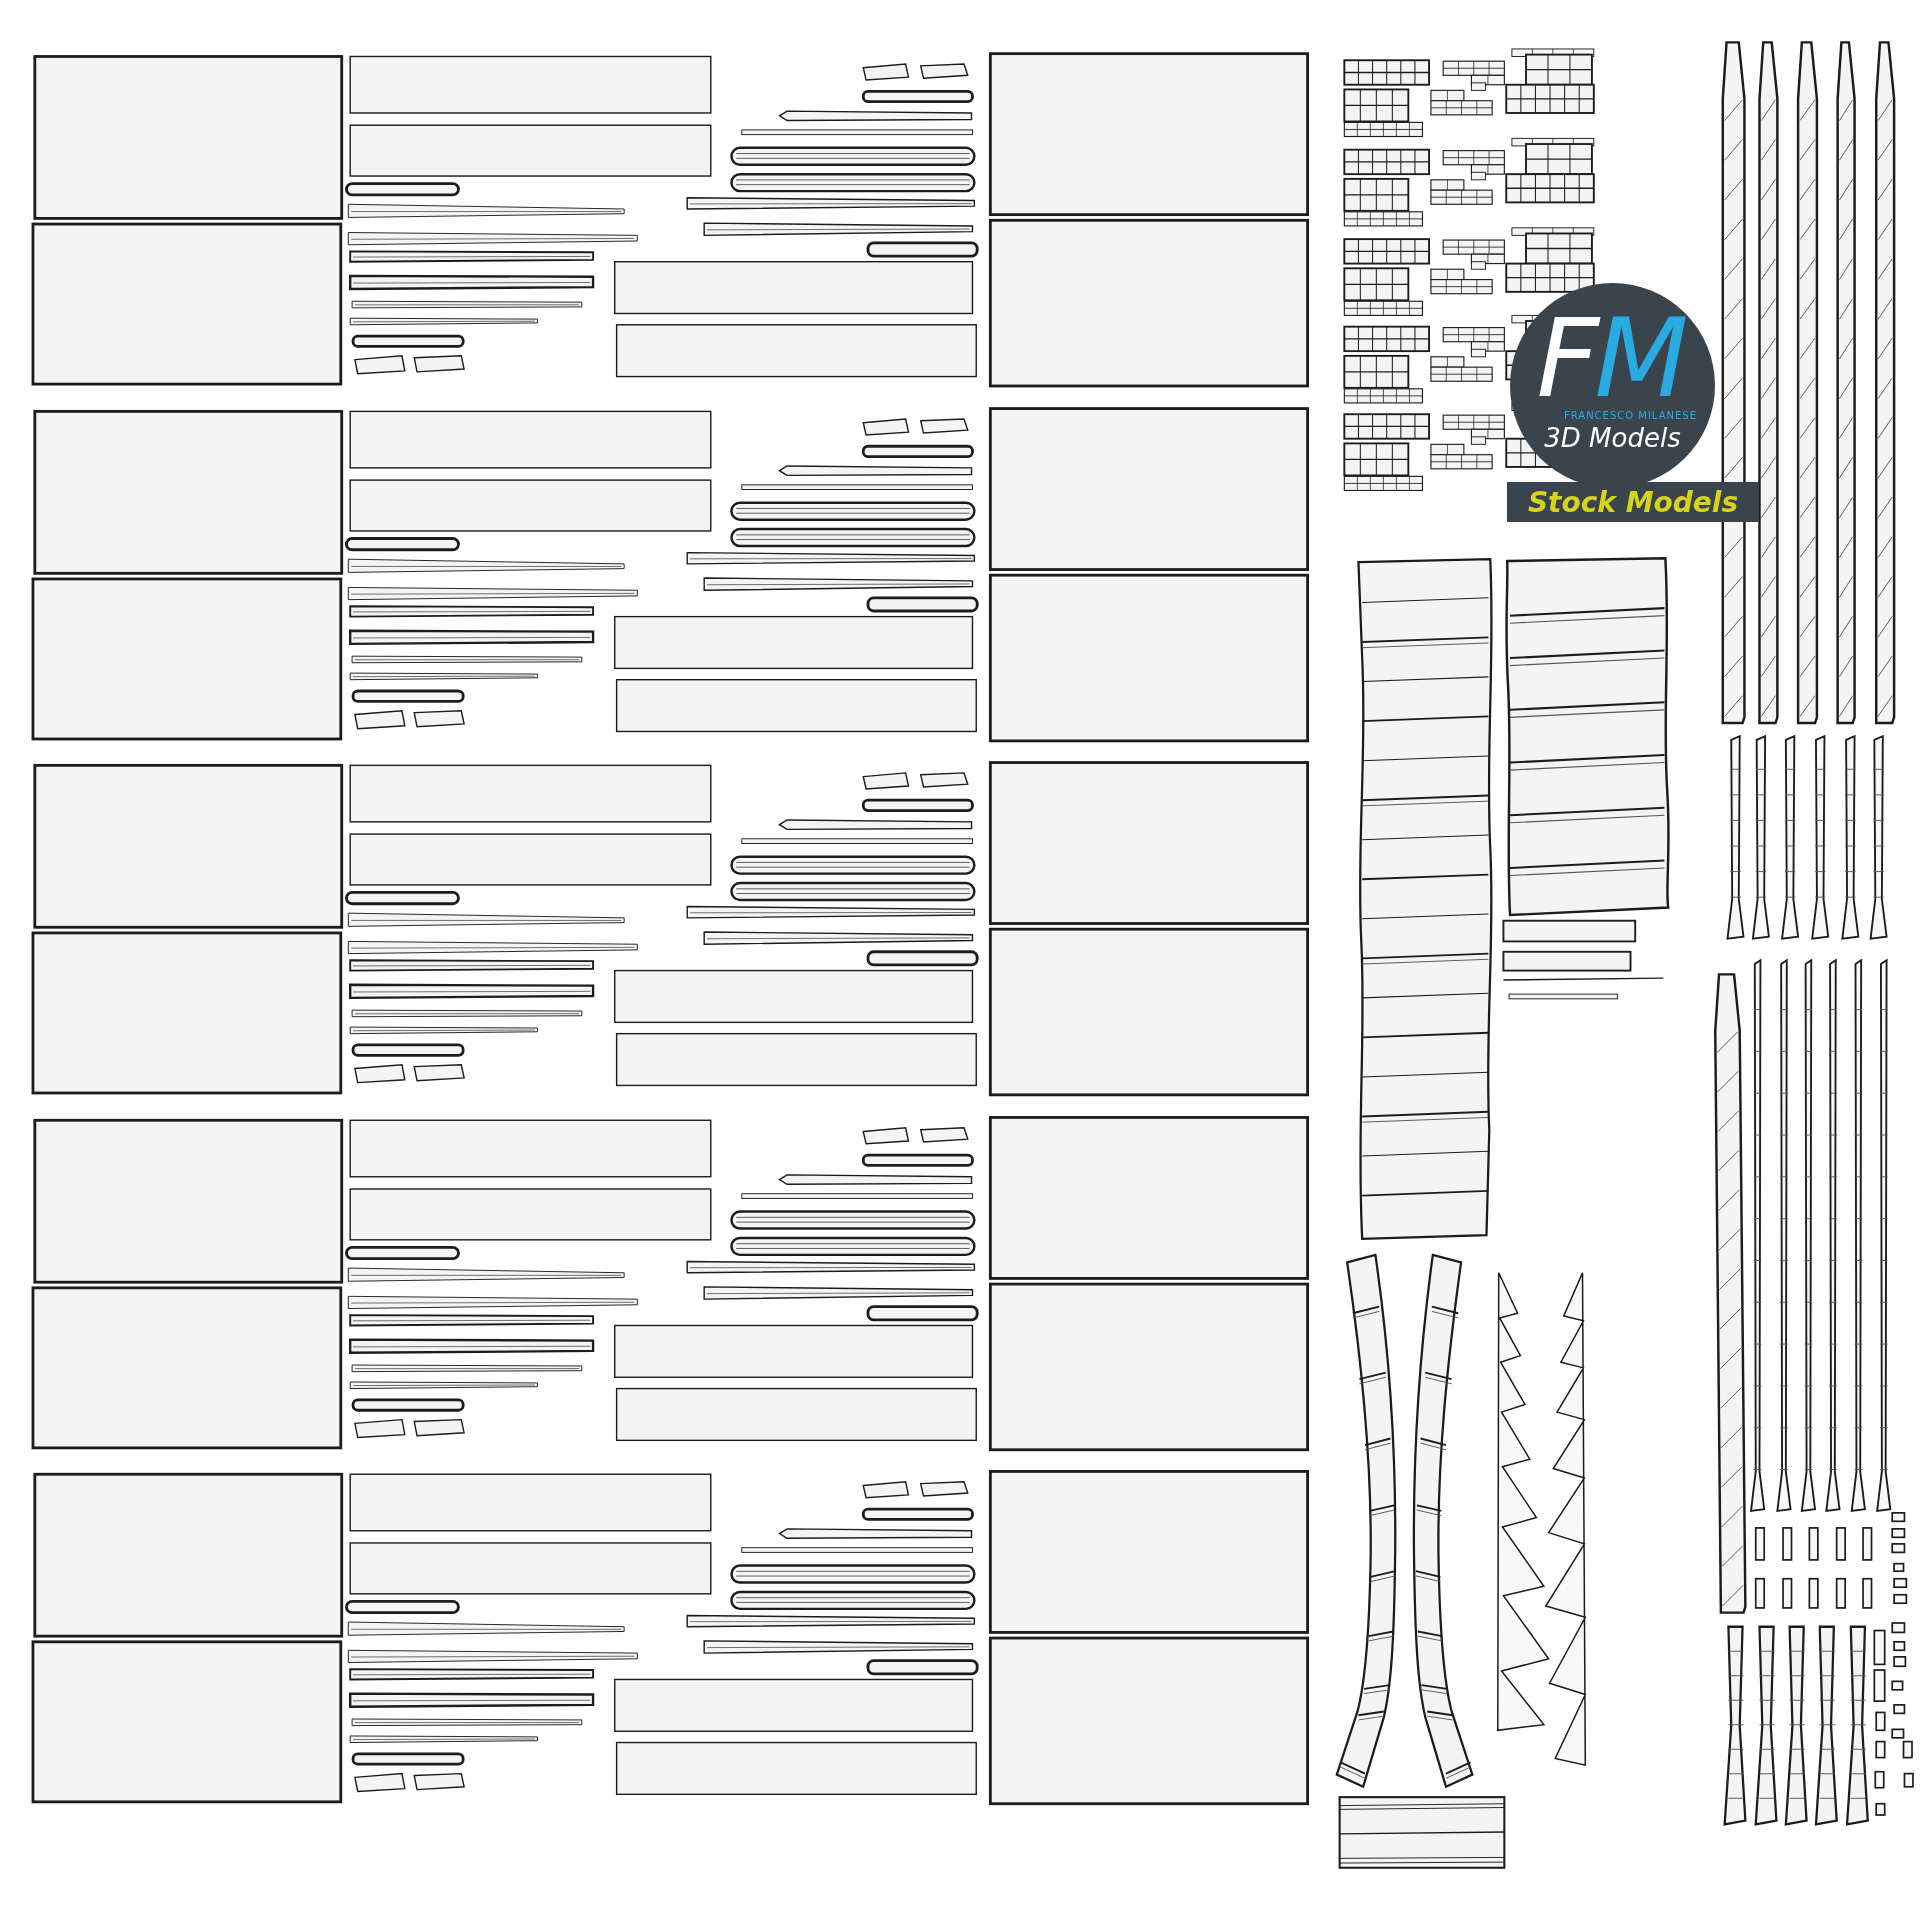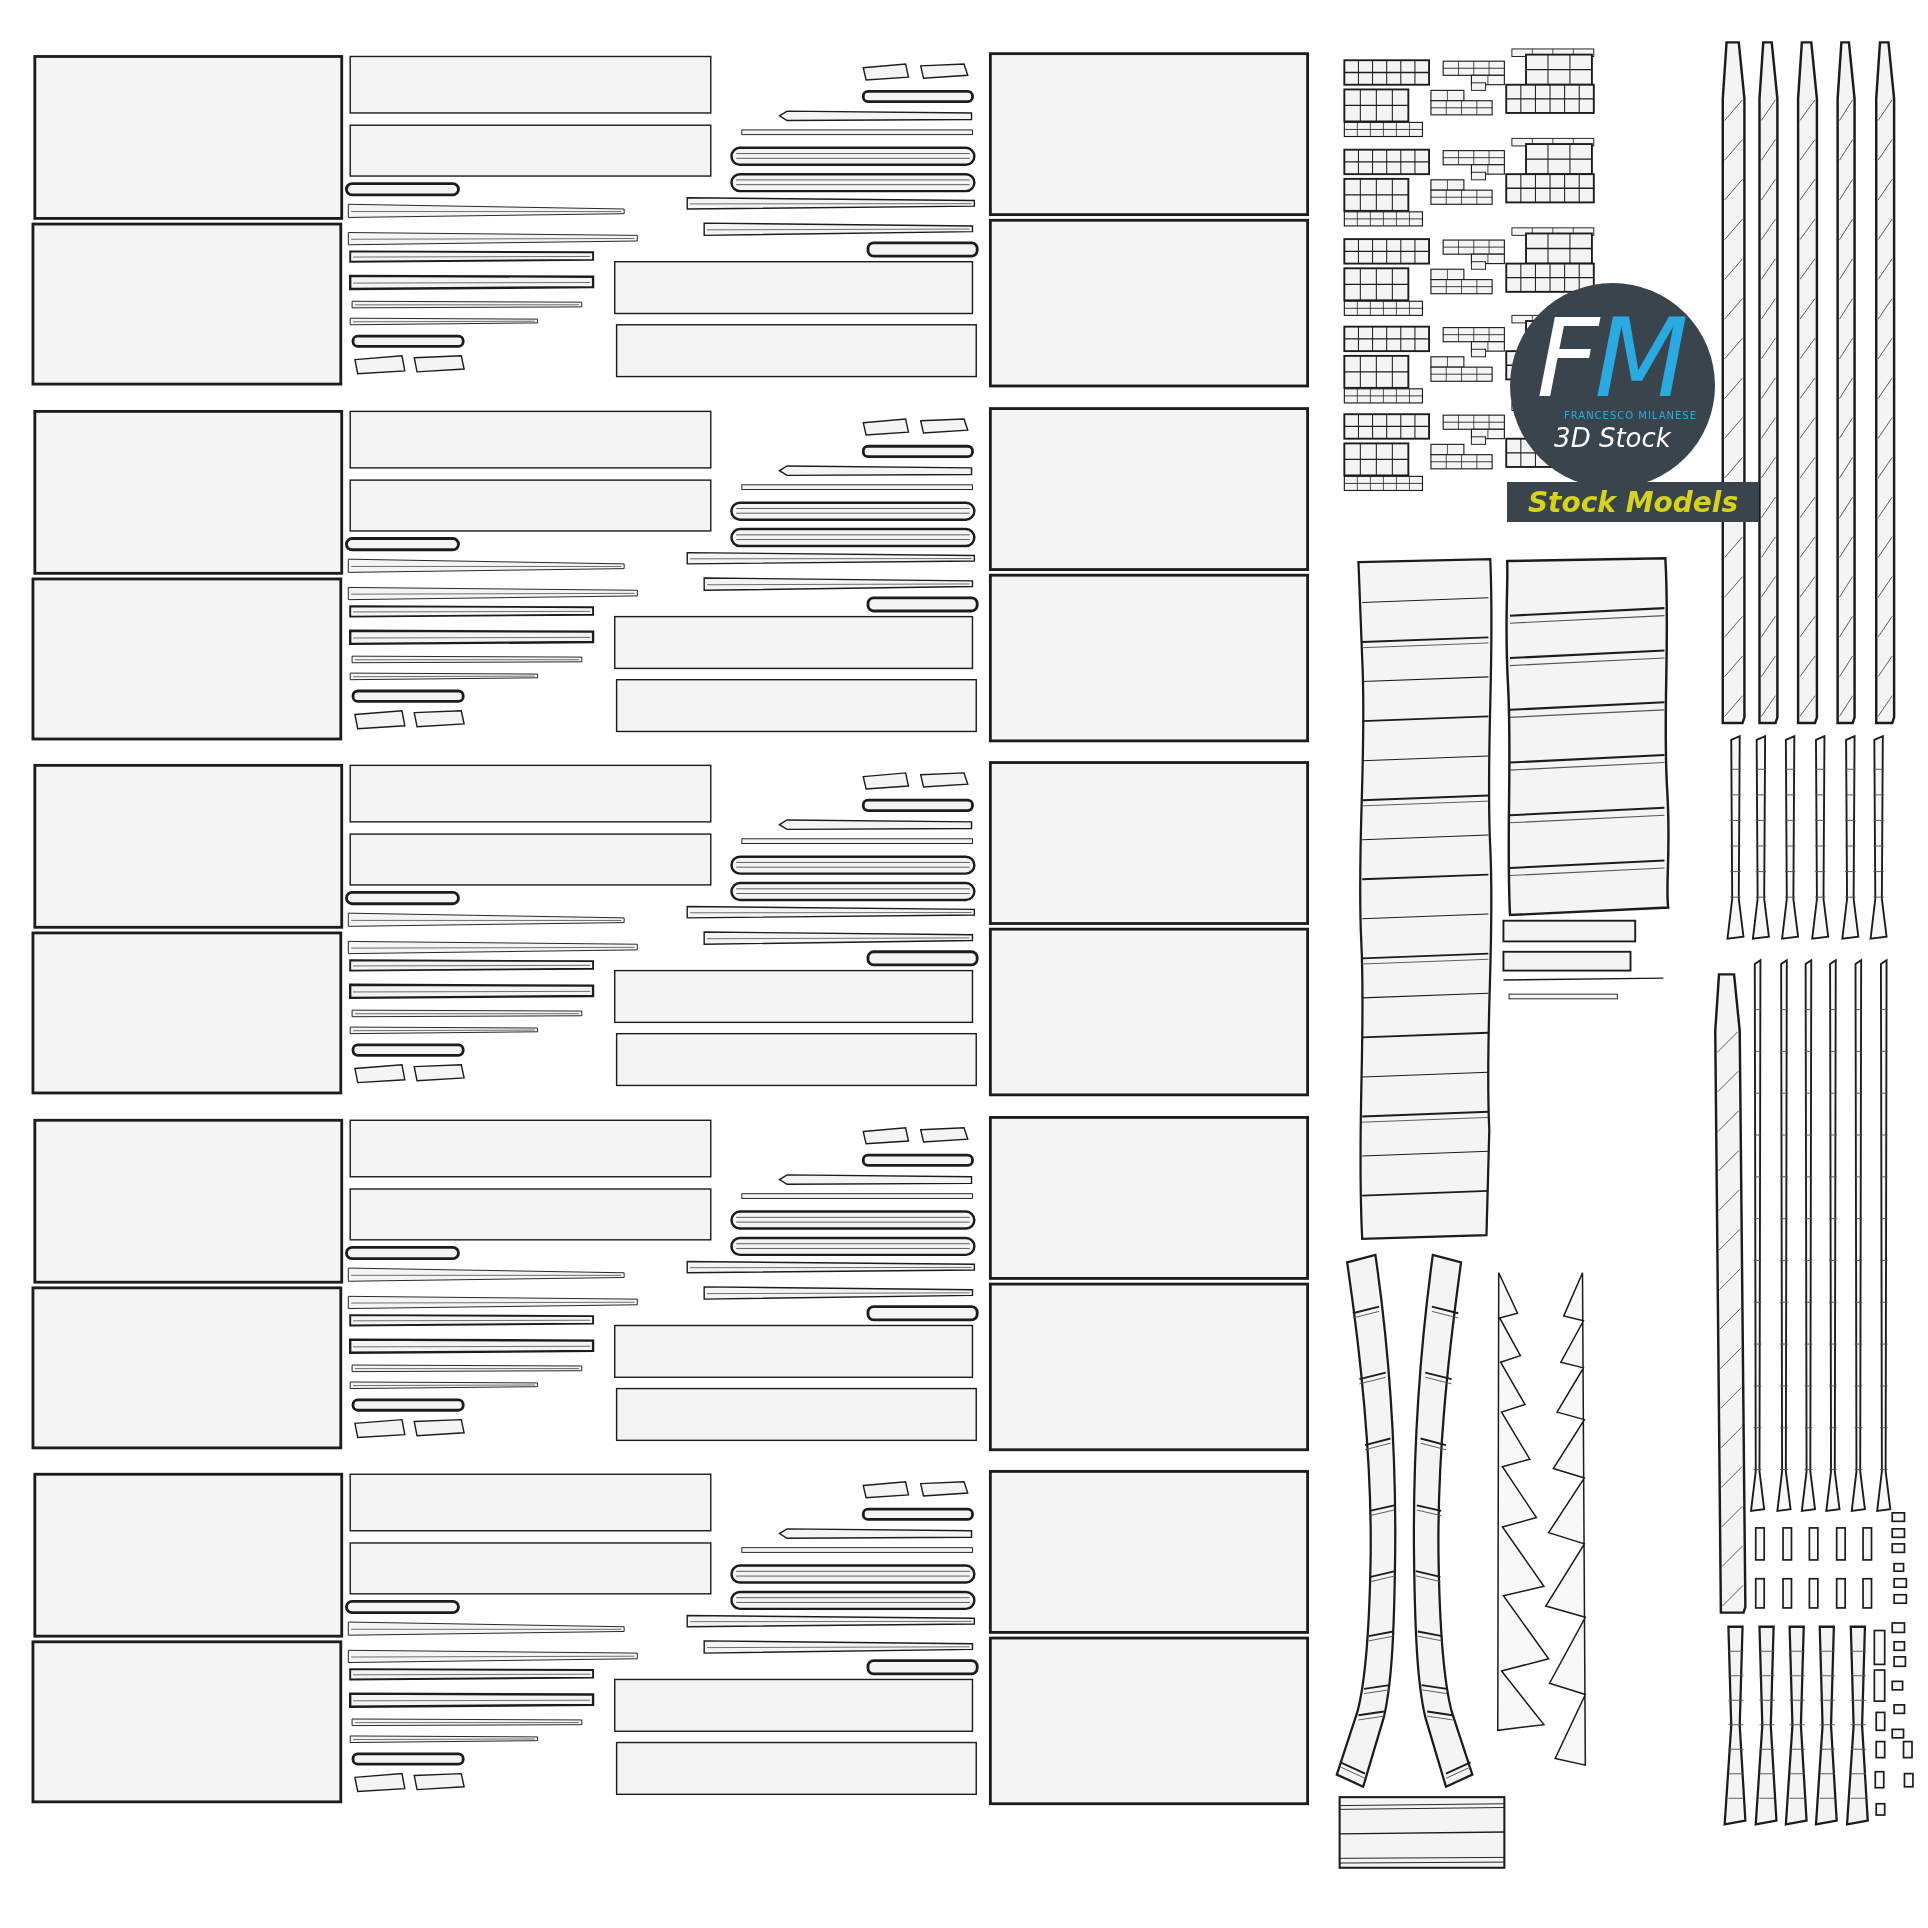--- a/index.html
+++ b/index.html
@@ -876,20 +876,20 @@
         <line x1="1423" y1="1922" x2="1598" y2="1920" stroke="#1c1c1c" stroke-width="1"></line>
         <line x1="1423" y1="1948" x2="1598" y2="1946" stroke="#1c1c1c" stroke-width="1.4"></line>
         <line x1="1423" y1="1974" x2="1598" y2="1973" stroke="#1c1c1c" stroke-width="1"></line>
         <line x1="1423" y1="1979" x2="1598" y2="1978" stroke="#1c1c1c" stroke-width="1"></line>
       </g>
     </svg>
 
   <div class="logo">
     <div class="fm"><span class="f">F</span><span class="m">M</span></div>
     <div class="sub">FRANCESCO MILANESE</div>
-    <div class="tag">3D Stock</div>
+    <div class="tag">3D Models</div>
   </div>
 
   <div class="stock">
     <span>Stock Models</span>
   </div>
 </div>
 
 
 </body></html>

